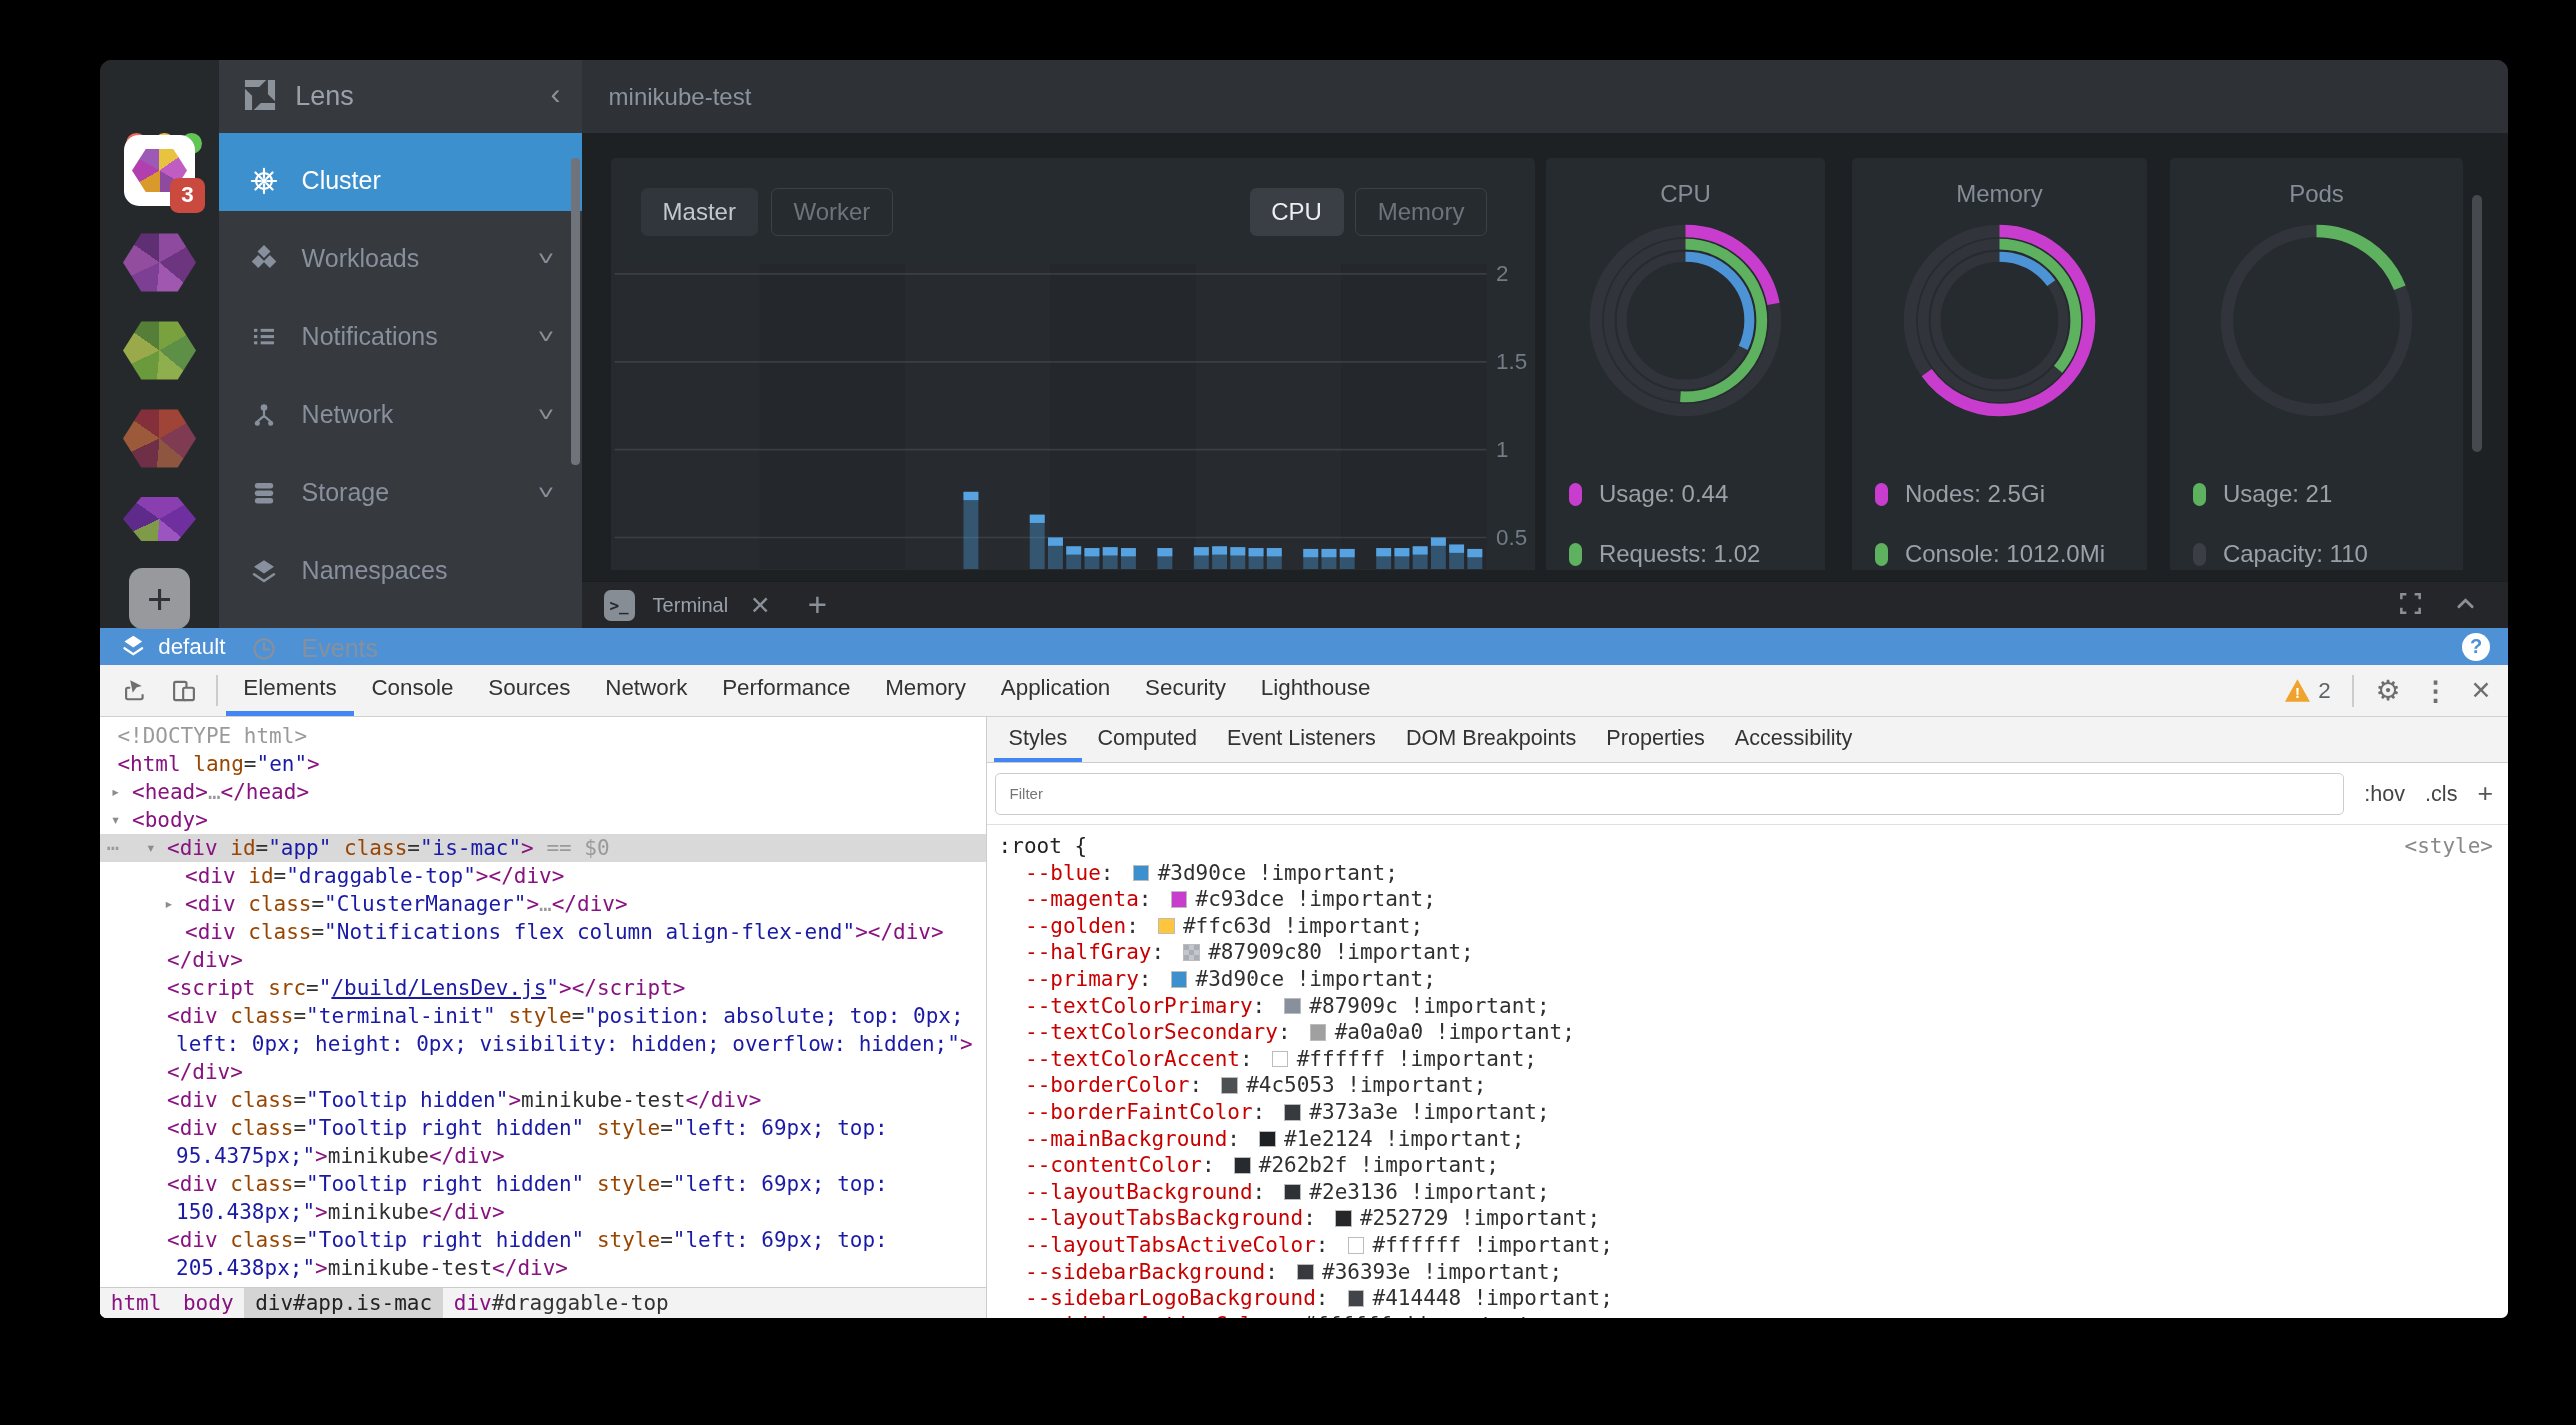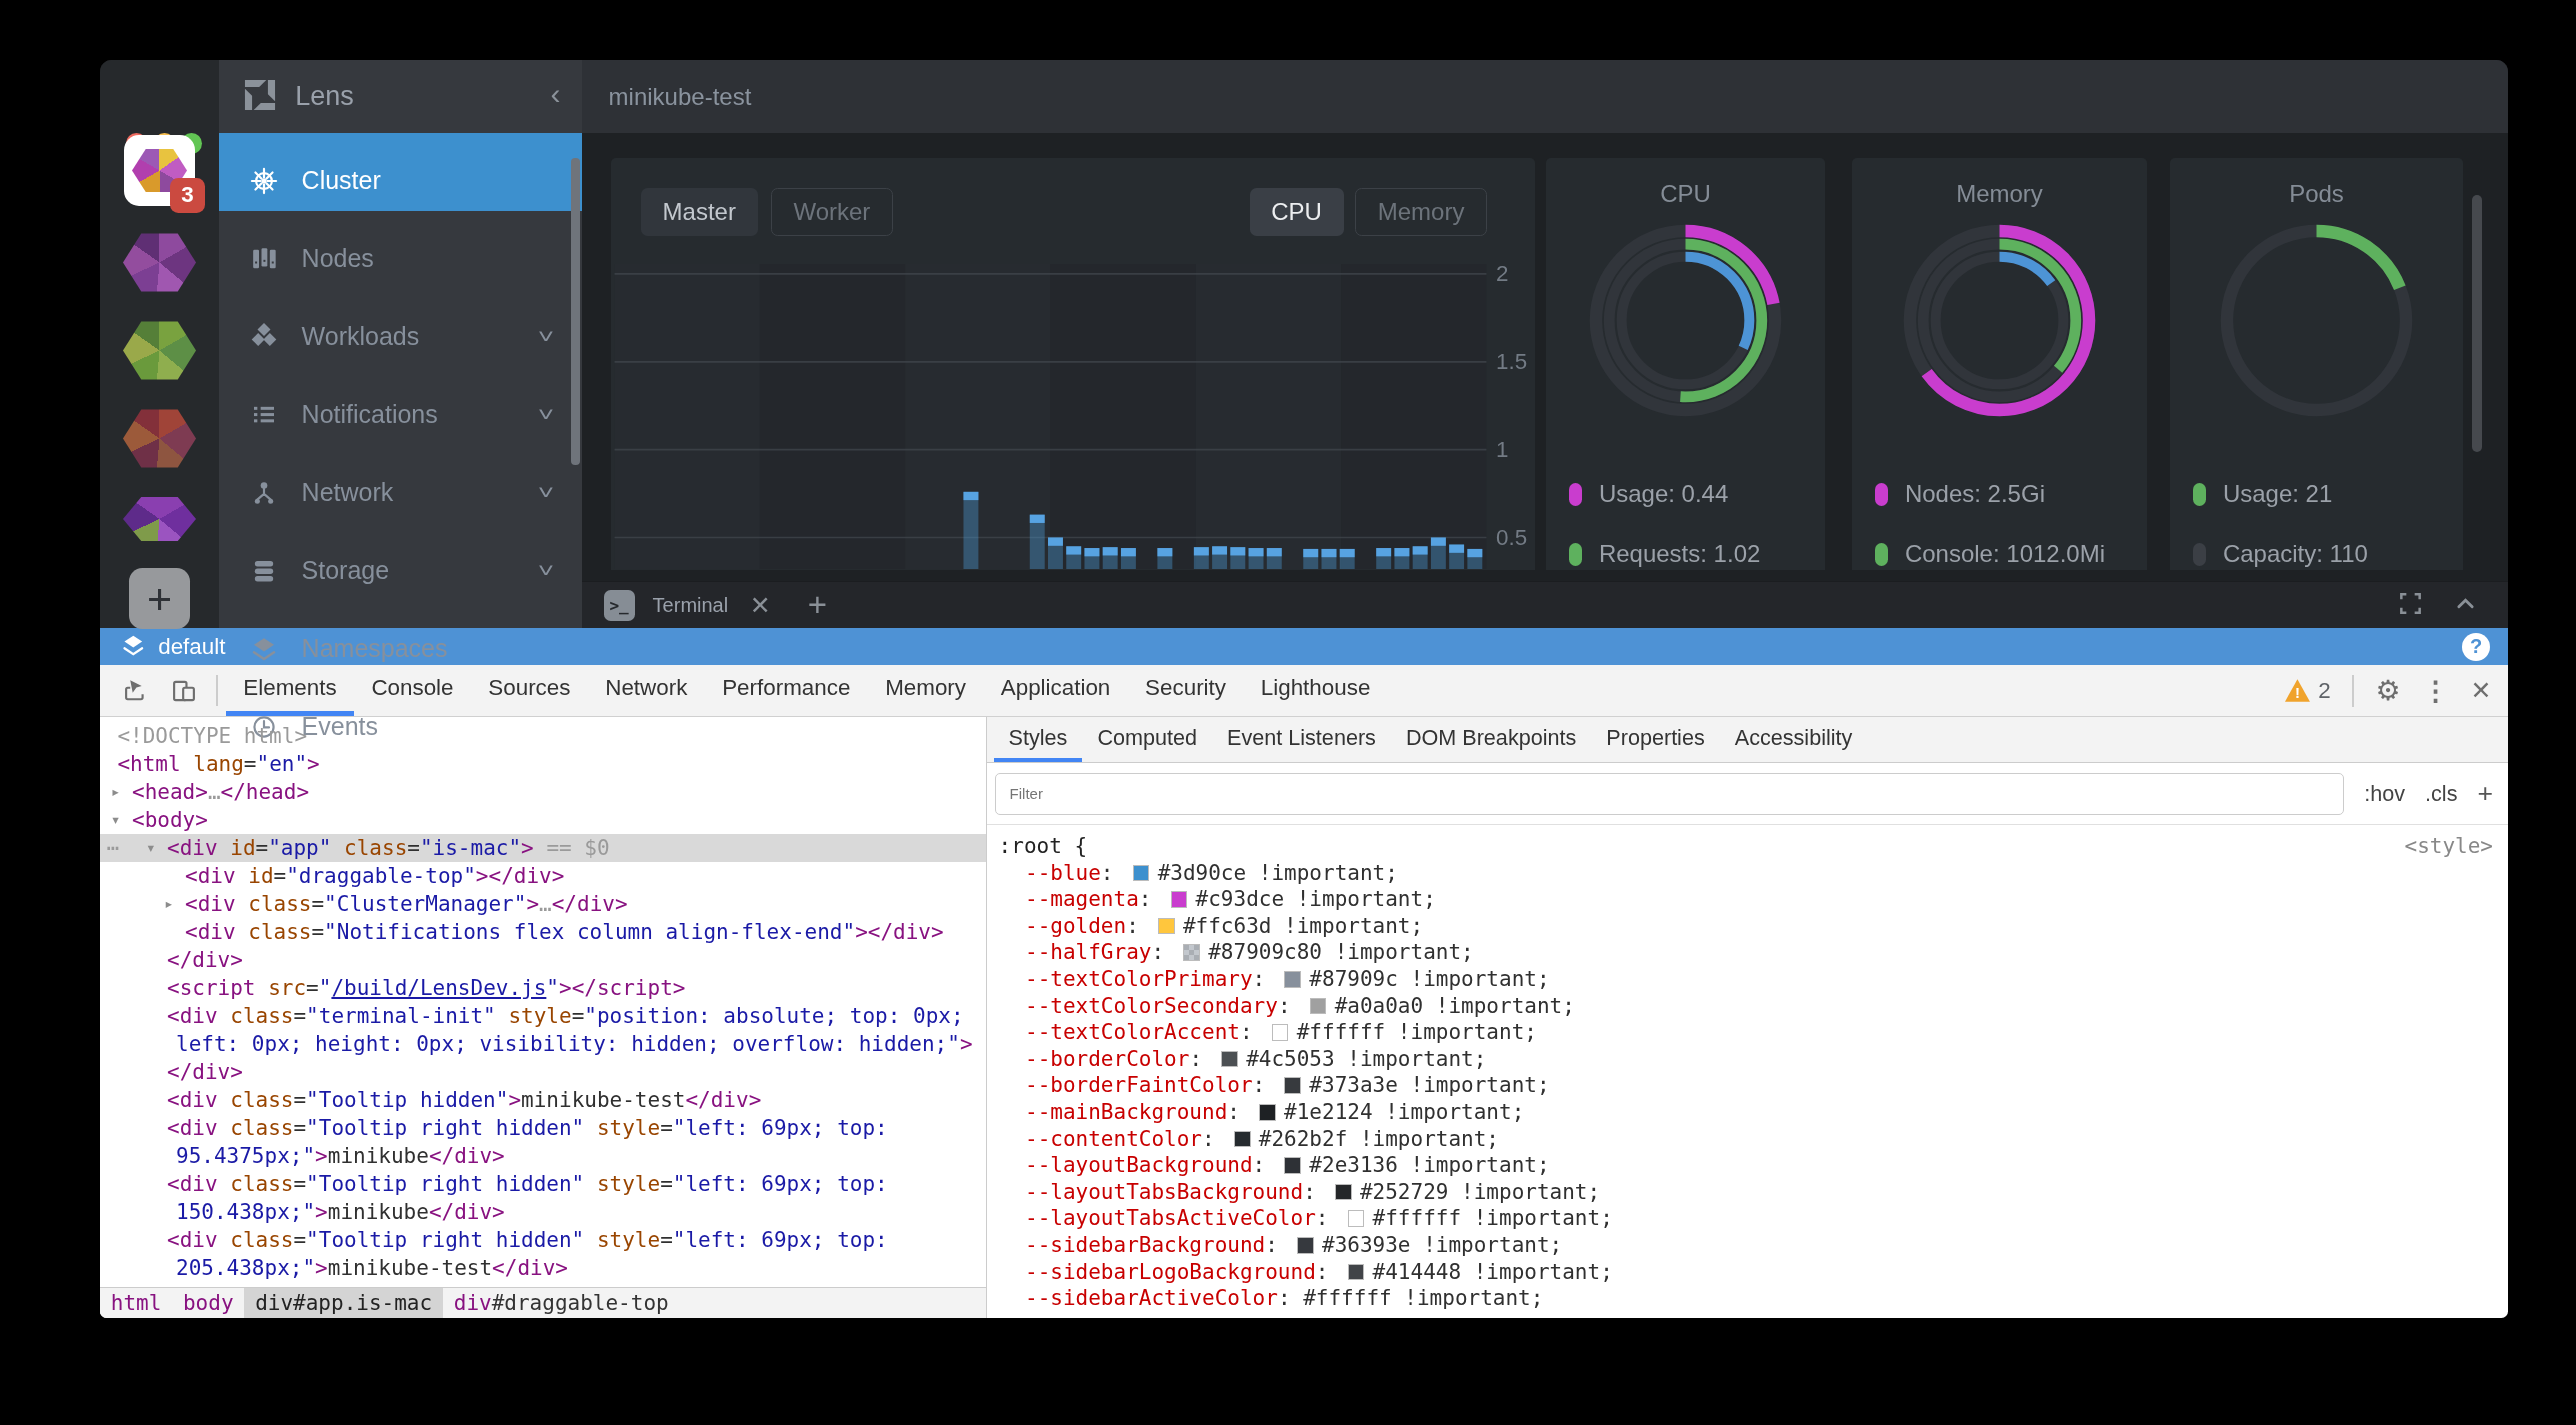--- a/index.html
+++ b/index.html
@@ -157,33 +157,20 @@
                 <line x1="18" y1="14" x2="17.999999999999996" y2="3.5" fill="none" stroke="currentColor" stroke-width="2.6" stroke-linecap="round"></line>
                 <line x1="20.828427124746188" y1="15.171572875253808" x2="28.253048327204937" y2="7.746951672795058" fill="none" stroke="currentColor" stroke-width="2.6" stroke-linecap="round"></line>
                 <circle cx="18" cy="18" r="3" fill="currentColor"></circle>
               </svg>
             </span>
             <span class="mi-label">Cluster</span>
           </div>
           <div class="menu-item">
             <span class="mi-icon">
               <svg width="30" height="30" viewBox="0 0 36 36">
-                <rect x="5" y="7" width="7" height="22" rx="1.5" fill="currentColor"></rect>
-                <rect x="7.3" y="21" width="2.4" height="2.4" fill="#36393e"></rect>
-                <rect x="15" y="5" width="7" height="22" rx="1.5" fill="currentColor"></rect>
-                <rect x="17.3" y="19" width="2.4" height="2.4" fill="#36393e"></rect>
-                <rect x="25" y="7" width="7" height="22" rx="1.5" fill="currentColor"></rect>
-                <rect x="27.3" y="21" width="2.4" height="2.4" fill="#36393e"></rect>
-              </svg>
-            </span>
-            <span class="mi-label">Nodes</span>
-          </div>
-          <div class="menu-item">
-            <span class="mi-icon">
-              <svg width="30" height="30" viewBox="0 0 36 36">
                 <rect x="-5.5" y="-5.5" width="11" height="11" fill="currentColor" transform="translate(18 9) rotate(45)"></rect>
                 <rect x="-5.5" y="-5.5" width="11" height="11" fill="currentColor" transform="translate(11 21) rotate(45)"></rect>
                 <rect x="-5.5" y="-5.5" width="11" height="11" fill="currentColor" transform="translate(25 21) rotate(45)"></rect>
               </svg>
             </span>
             <span class="mi-label">Workloads</span>
             <span class="mi-chev">˅</span>
           </div>
           <div class="menu-item">
             <span class="mi-icon">
@@ -497,20 +484,21 @@
           </span>
         </div>
         <div class="rules">
           <div class="rule-head">:root {</div>
           <span class="style-tag">&lt;style&gt;</span>
           <div id="cssvars">
               <div class="cssline"><span class="css-name">--blue</span><span class="css-val">: </span><span class="swatch" style="background:  0% 0% / auto,  0% 0% / 10px 10px rgb(61, 144, 206);"></span><span class="css-val">#3d90ce !important;</span></div>
               <div class="cssline"><span class="css-name">--magenta</span><span class="css-val">: </span><span class="swatch" style="background:  0% 0% / auto,  0% 0% / 10px 10px rgb(201, 61, 206);"></span><span class="css-val">#c93dce !important;</span></div>
               <div class="cssline"><span class="css-name">--golden</span><span class="css-val">: </span><span class="swatch" style="background:  0% 0% / auto,  0% 0% / 10px 10px rgb(255, 198, 61);"></span><span class="css-val">#ffc63d !important;</span></div>
               <div class="cssline"><span class="css-name">--halfGray</span><span class="css-val">: </span><span class="swatch" style="background: linear-gradient(rgba(135, 144, 156, 0.5), rgba(135, 144, 156, 0.5)) 0% 0% / auto, repeating-conic-gradient(rgb(255, 255, 255) 0deg, rgb(255, 255, 255) 25%, rgb(204, 204, 204) 0deg, rgb(204, 204, 204) 50%) 0% 0% / 10px 10px;"></span><span class="css-val">#87909c80 !important;</span></div>
+              <div class="cssline"><span class="css-name">--primary</span><span class="css-val">: </span><span class="swatch" style="background:  0% 0% / auto,  0% 0% / 10px 10px rgb(61, 144, 206);"></span><span class="css-val">#3d90ce !important;</span></div>
               <div class="cssline"><span class="css-name">--textColorPrimary</span><span class="css-val">: </span><span class="swatch" style="background:  0% 0% / auto,  0% 0% / 10px 10px rgb(135, 144, 156);"></span><span class="css-val">#87909c !important;</span></div>
               <div class="cssline"><span class="css-name">--textColorSecondary</span><span class="css-val">: </span><span class="swatch" style="background:  0% 0% / auto,  0% 0% / 10px 10px rgb(160, 160, 160);"></span><span class="css-val">#a0a0a0 !important;</span></div>
               <div class="cssline"><span class="css-name">--textColorAccent</span><span class="css-val">: </span><span class="swatch" style="background:  0% 0% / auto,  0% 0% / 10px 10px rgb(255, 255, 255);"></span><span class="css-val">#ffffff !important;</span></div>
               <div class="cssline"><span class="css-name">--borderColor</span><span class="css-val">: </span><span class="swatch" style="background:  0% 0% / auto,  0% 0% / 10px 10px rgb(76, 80, 83);"></span><span class="css-val">#4c5053 !important;</span></div>
               <div class="cssline"><span class="css-name">--borderFaintColor</span><span class="css-val">: </span><span class="swatch" style="background:  0% 0% / auto,  0% 0% / 10px 10px rgb(55, 58, 62);"></span><span class="css-val">#373a3e !important;</span></div>
               <div class="cssline"><span class="css-name">--mainBackground</span><span class="css-val">: </span><span class="swatch" style="background:  0% 0% / auto,  0% 0% / 10px 10px rgb(30, 33, 36);"></span><span class="css-val">#1e2124 !important;</span></div>
               <div class="cssline"><span class="css-name">--contentColor</span><span class="css-val">: </span><span class="swatch" style="background:  0% 0% / auto,  0% 0% / 10px 10px rgb(38, 43, 47);"></span><span class="css-val">#262b2f !important;</span></div>
               <div class="cssline"><span class="css-name">--layoutBackground</span><span class="css-val">: </span><span class="swatch" style="background:  0% 0% / auto,  0% 0% / 10px 10px rgb(46, 49, 54);"></span><span class="css-val">#2e3136 !important;</span></div>
               <div class="cssline"><span class="css-name">--layoutTabsBackground</span><span class="css-val">: </span><span class="swatch" style="background:  0% 0% / auto,  0% 0% / 10px 10px rgb(37, 39, 41);"></span><span class="css-val">#252729 !important;</span></div>
               <div class="cssline"><span class="css-name">--layoutTabsActiveColor</span><span class="css-val">: </span><span class="swatch" style="background:  0% 0% / auto,  0% 0% / 10px 10px rgb(255, 255, 255);"></span><span class="css-val">#ffffff !important;</span></div>

